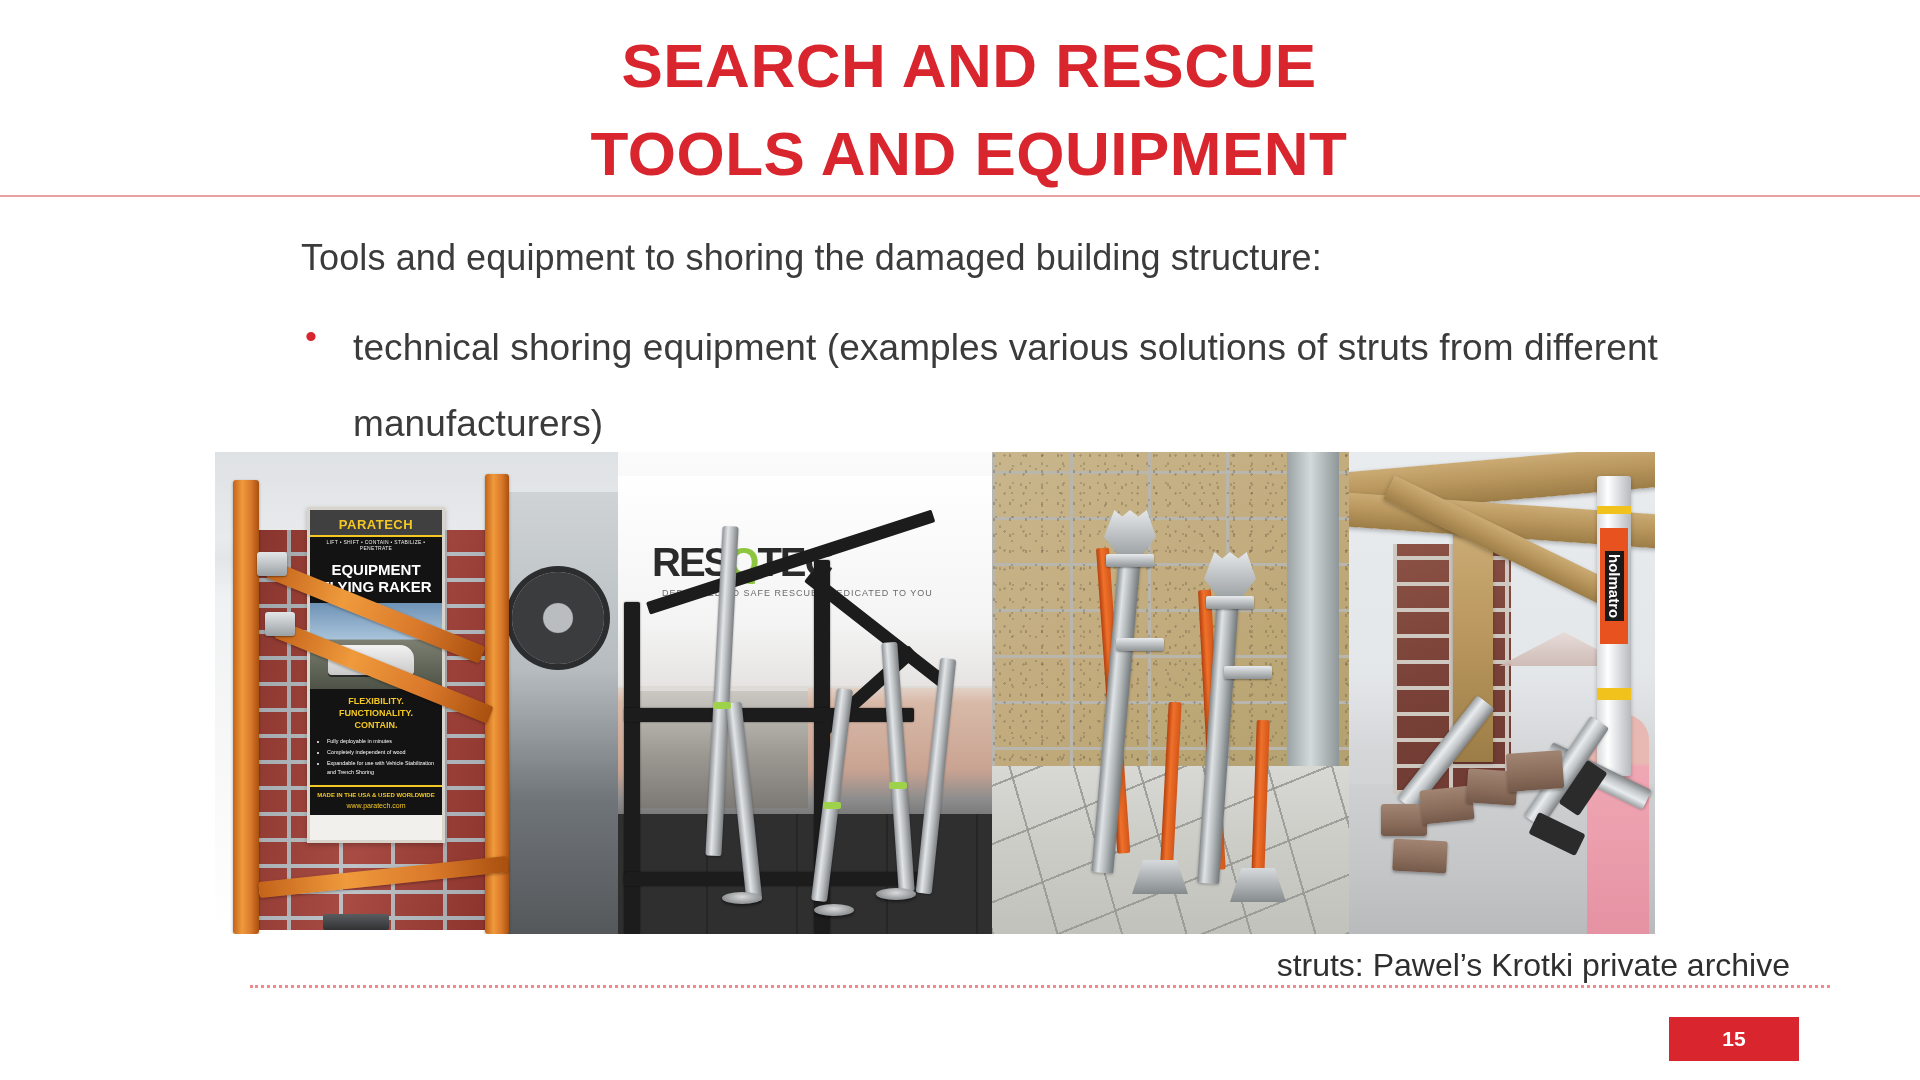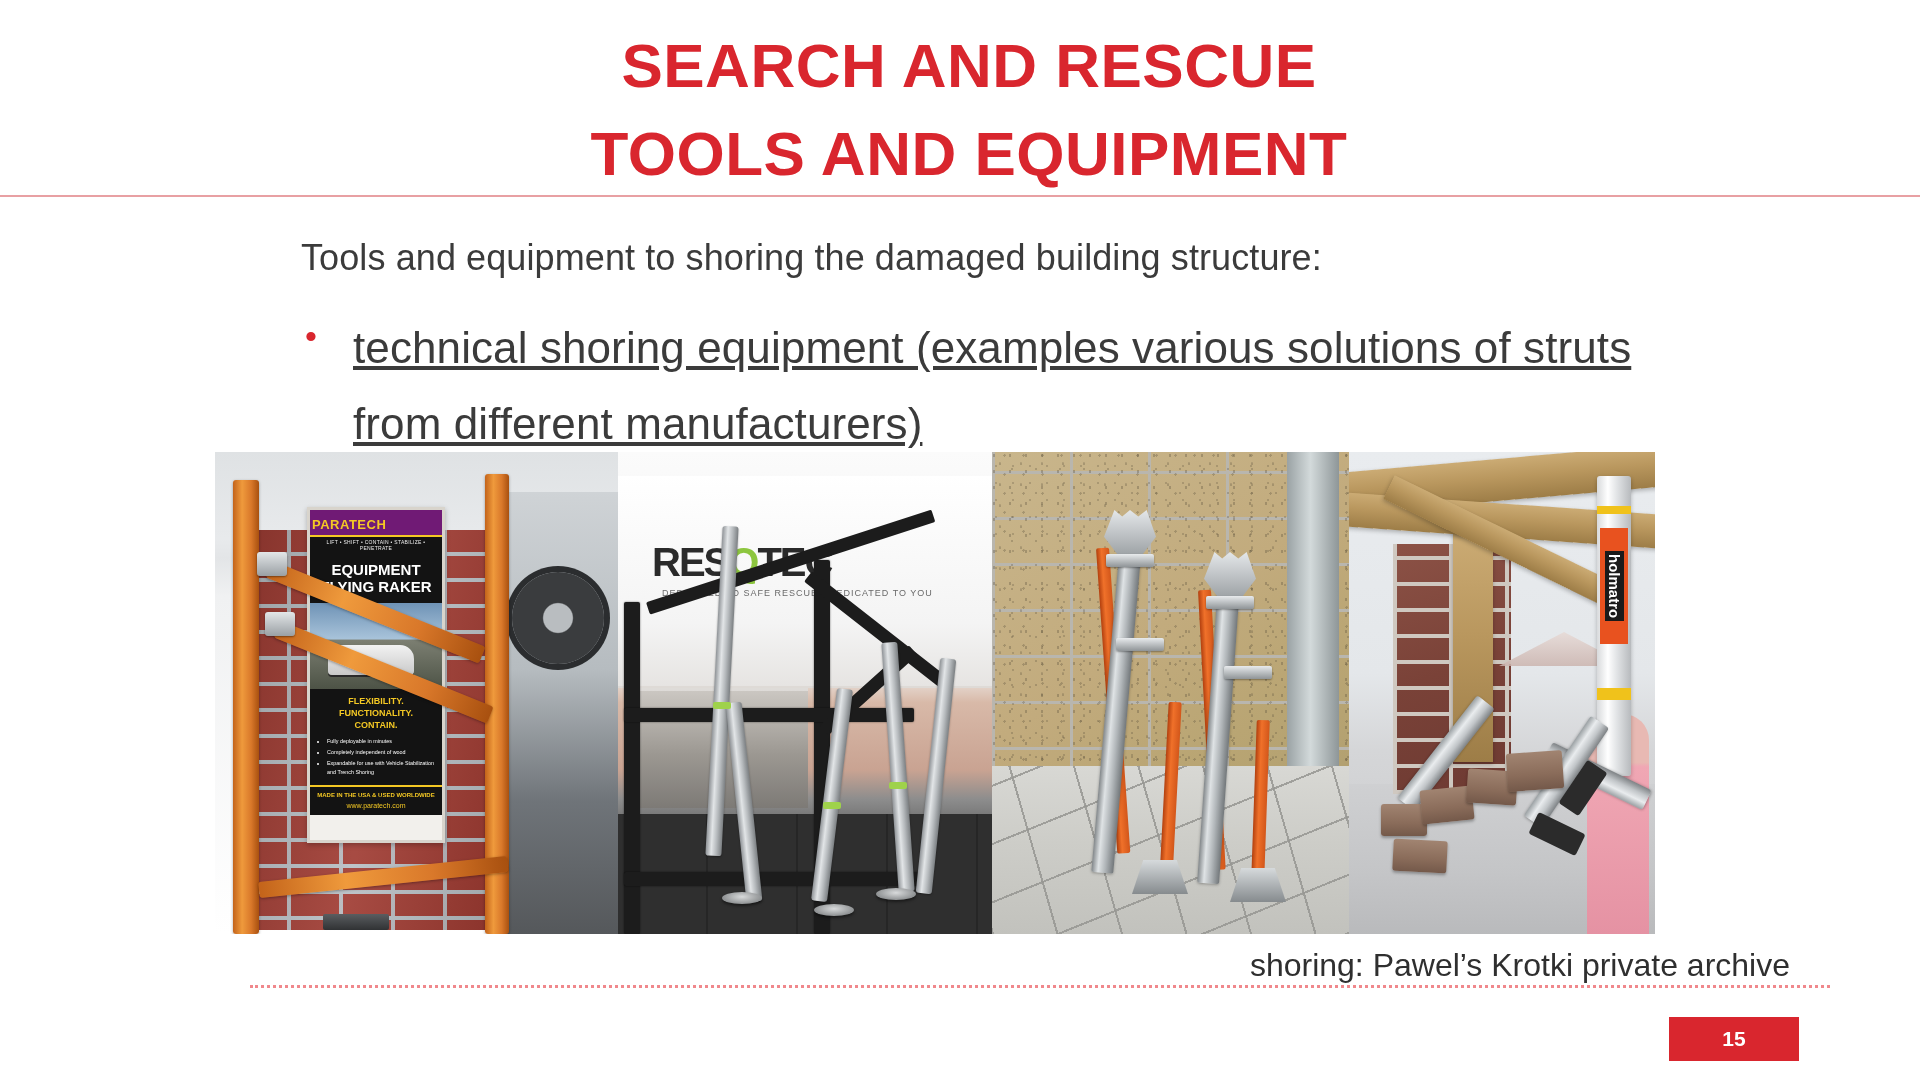--- a/index.html
+++ b/index.html
@@ -73,25 +73,24 @@
     color: #d9262e;
     font-size: 34px;
     line-height: 52px;
     width: 52px;
     flex: 0 0 52px;
     text-align: left;
     padding-left: 4px;
     box-sizing: border-box;
   }
   .bullet-text {
-    font-size: 44px;
+    font-size: 37px;
     line-height: 76px;
     color: #3b3b3b;
     letter-spacing: 0.1px;
-    text-decoration: underline;
   }
 
   
   .photo-strip {
     position: absolute;
     left: 215px;
     top: 452px;
     width: 1440px;
     height: 482px;
     display: flex;
@@ -150,22 +149,22 @@
     box-shadow: 0 0 0 6px #2b2d2f;
   }
   .p1 .poster {
     position: absolute; left: 92px; top: 55px; width: 132px; height: 330px;
     background: #f2f0ec;
     border: 3px solid #d8d4cc;
     box-shadow: 0 2px 5px rgba(0,0,0,0.25);
     overflow: hidden;
   }
   .p1 .poster .ph-top {
-    background: #701a75; color: #f4c824;
-    font-weight: bold; font-size: 13px; 
+    background: #404040; color: #f4c824;
+    font-weight: bold; font-size: 13px; text-align: center;
     padding: 7px 2px 3px; letter-spacing: 0.5px;
     border-bottom: 2px solid #f4c824;
   }
   .p1 .poster .ph-sub {
     background: #131313; color: #eee; font-size: 5px; text-align: center;
     padding: 2px 0 4px; letter-spacing: 0.3px;
   }
   .p1 .poster .ph-head {
     background: #131313; color: #ffffff; font-weight: bold;
     font-size: 15px; line-height: 17px; text-align: center; padding: 6px 2px 8px;
@@ -630,18 +629,18 @@
       <div class="darkseg d4b"></div>
       <div class="block b1"></div>
       <div class="block b2"></div>
       <div class="block b3"></div>
       <div class="block b4"></div>
       <div class="block b5"></div>
     </div>
 
   </div>
 
-  <div class="source-text">shoring: Pawel’s Krotki private archive</div>
+  <div class="source-text">struts: Pawel’s Krotki private archive</div>
   <div class="dotted-rule"></div>
 
   <div class="page-badge">15</div>
 
 </div>
 
 </body></html>

